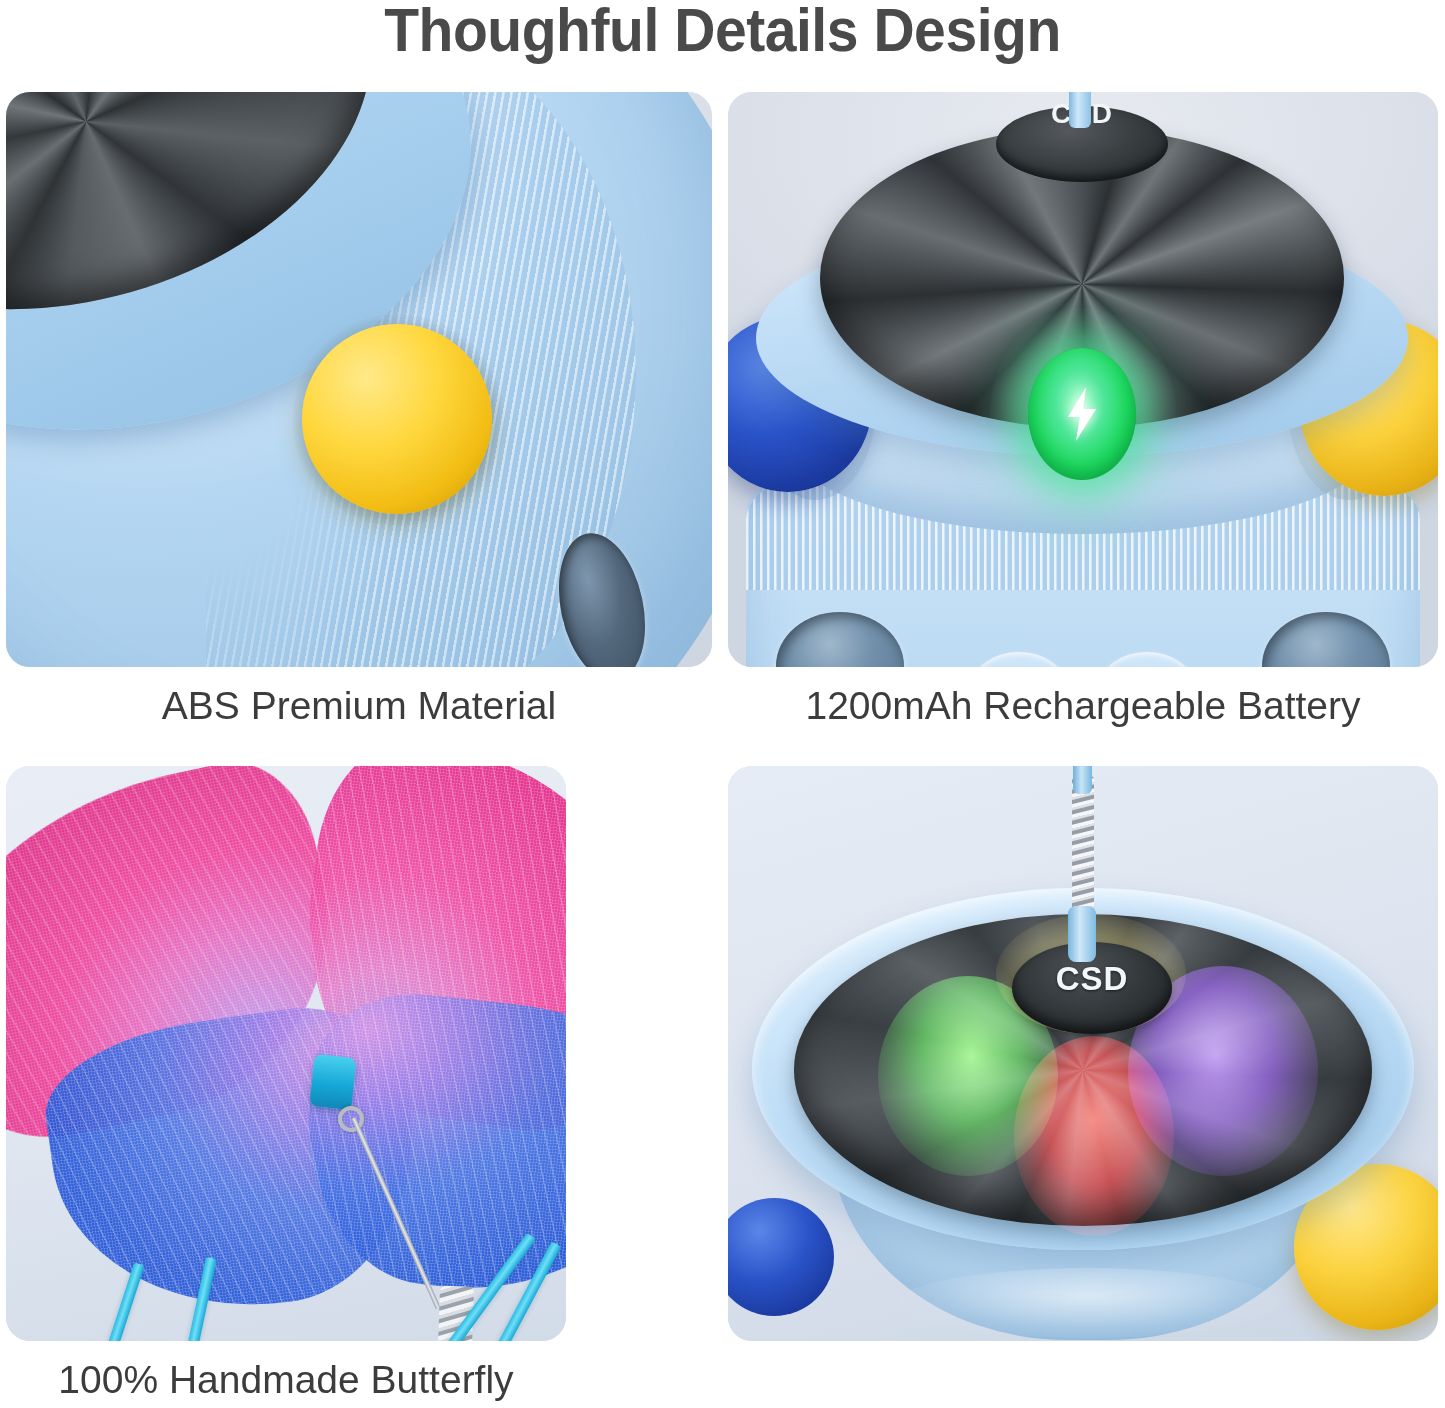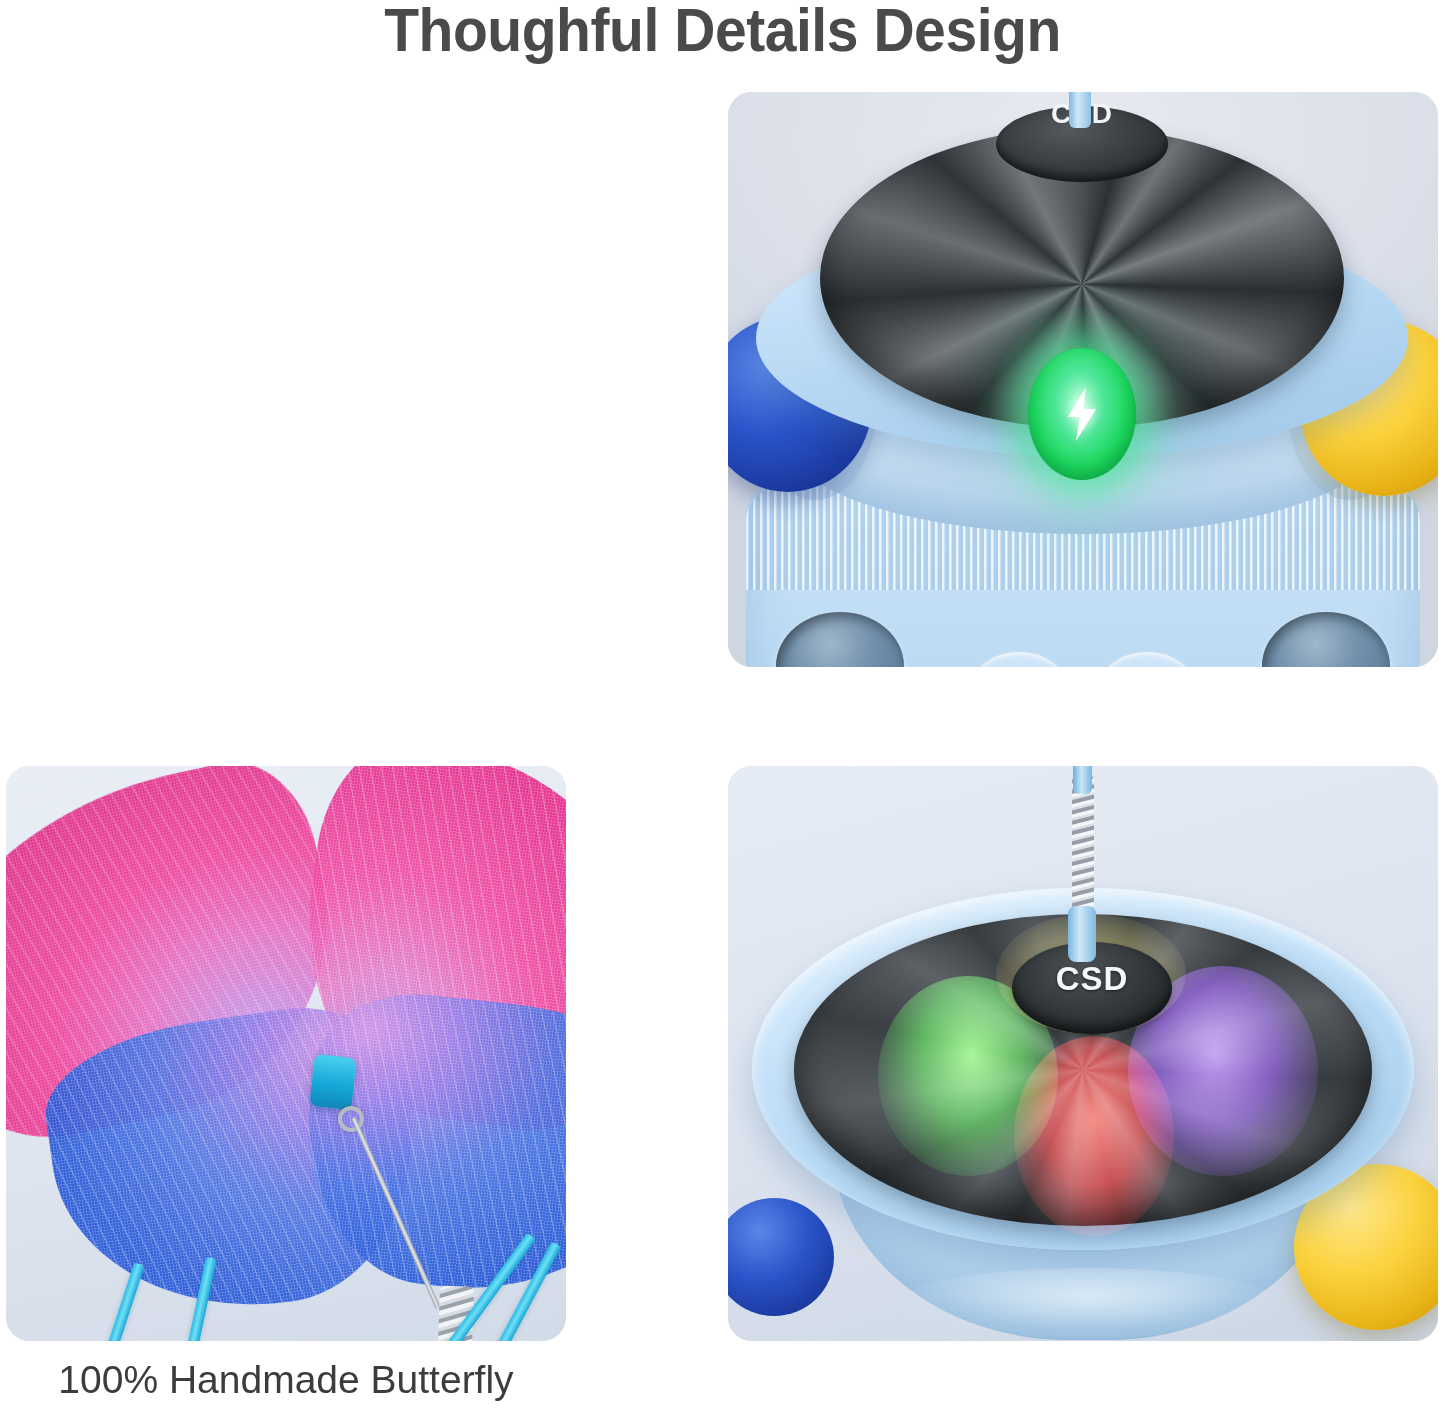--- a/index.html
+++ b/index.html
@@ -542,20 +542,34 @@
 </style>
 </head>
 <body>
 
 <div class="page">
 
   <div class="title">Thoughful Details Design</div>
 
   <div class="grid">
 
+    <div class="cell tl">
+      <div class="photo">
+        <div class="bg-soft"></div>
+        <div class="p1-body">
+          <div class="p1-rib"></div>
+        </div>
+        <div class="p1-rim"></div>
+        <div class="p1-disc"></div>
+        <div class="p1-ball-shade"></div>
+        <div class="p1-ball"></div>
+        <div class="p1-hole"></div>
+      </div>
+      <div class="caption">ABS Premium Material</div>
+    </div>
 
     <div class="cell tr">
       <div class="photo">
         <div class="bg-soft"></div>
 
         <div class="p2-base"></div>
         <div class="p2-base-rib"></div>
 
         <div class="p2-hole-l"></div>
         <div class="p2-hole-r"></div>
@@ -582,20 +596,21 @@
         </div>
 
         <div class="p2-btn light">
           
         </div>
 
         <div class="p2-btn power">
           
         </div>
       </div>
+      <div class="caption">1200mAh Rechargeable Battery</div>
     </div>
 
     <div class="cell bl">
       <div class="photo">
         <div class="p3-bg"></div>
 
         <div class="wing wing-ul">
           <div class="wing-veins"></div>
           <div class="wing-mesh"></div>
         </div>

